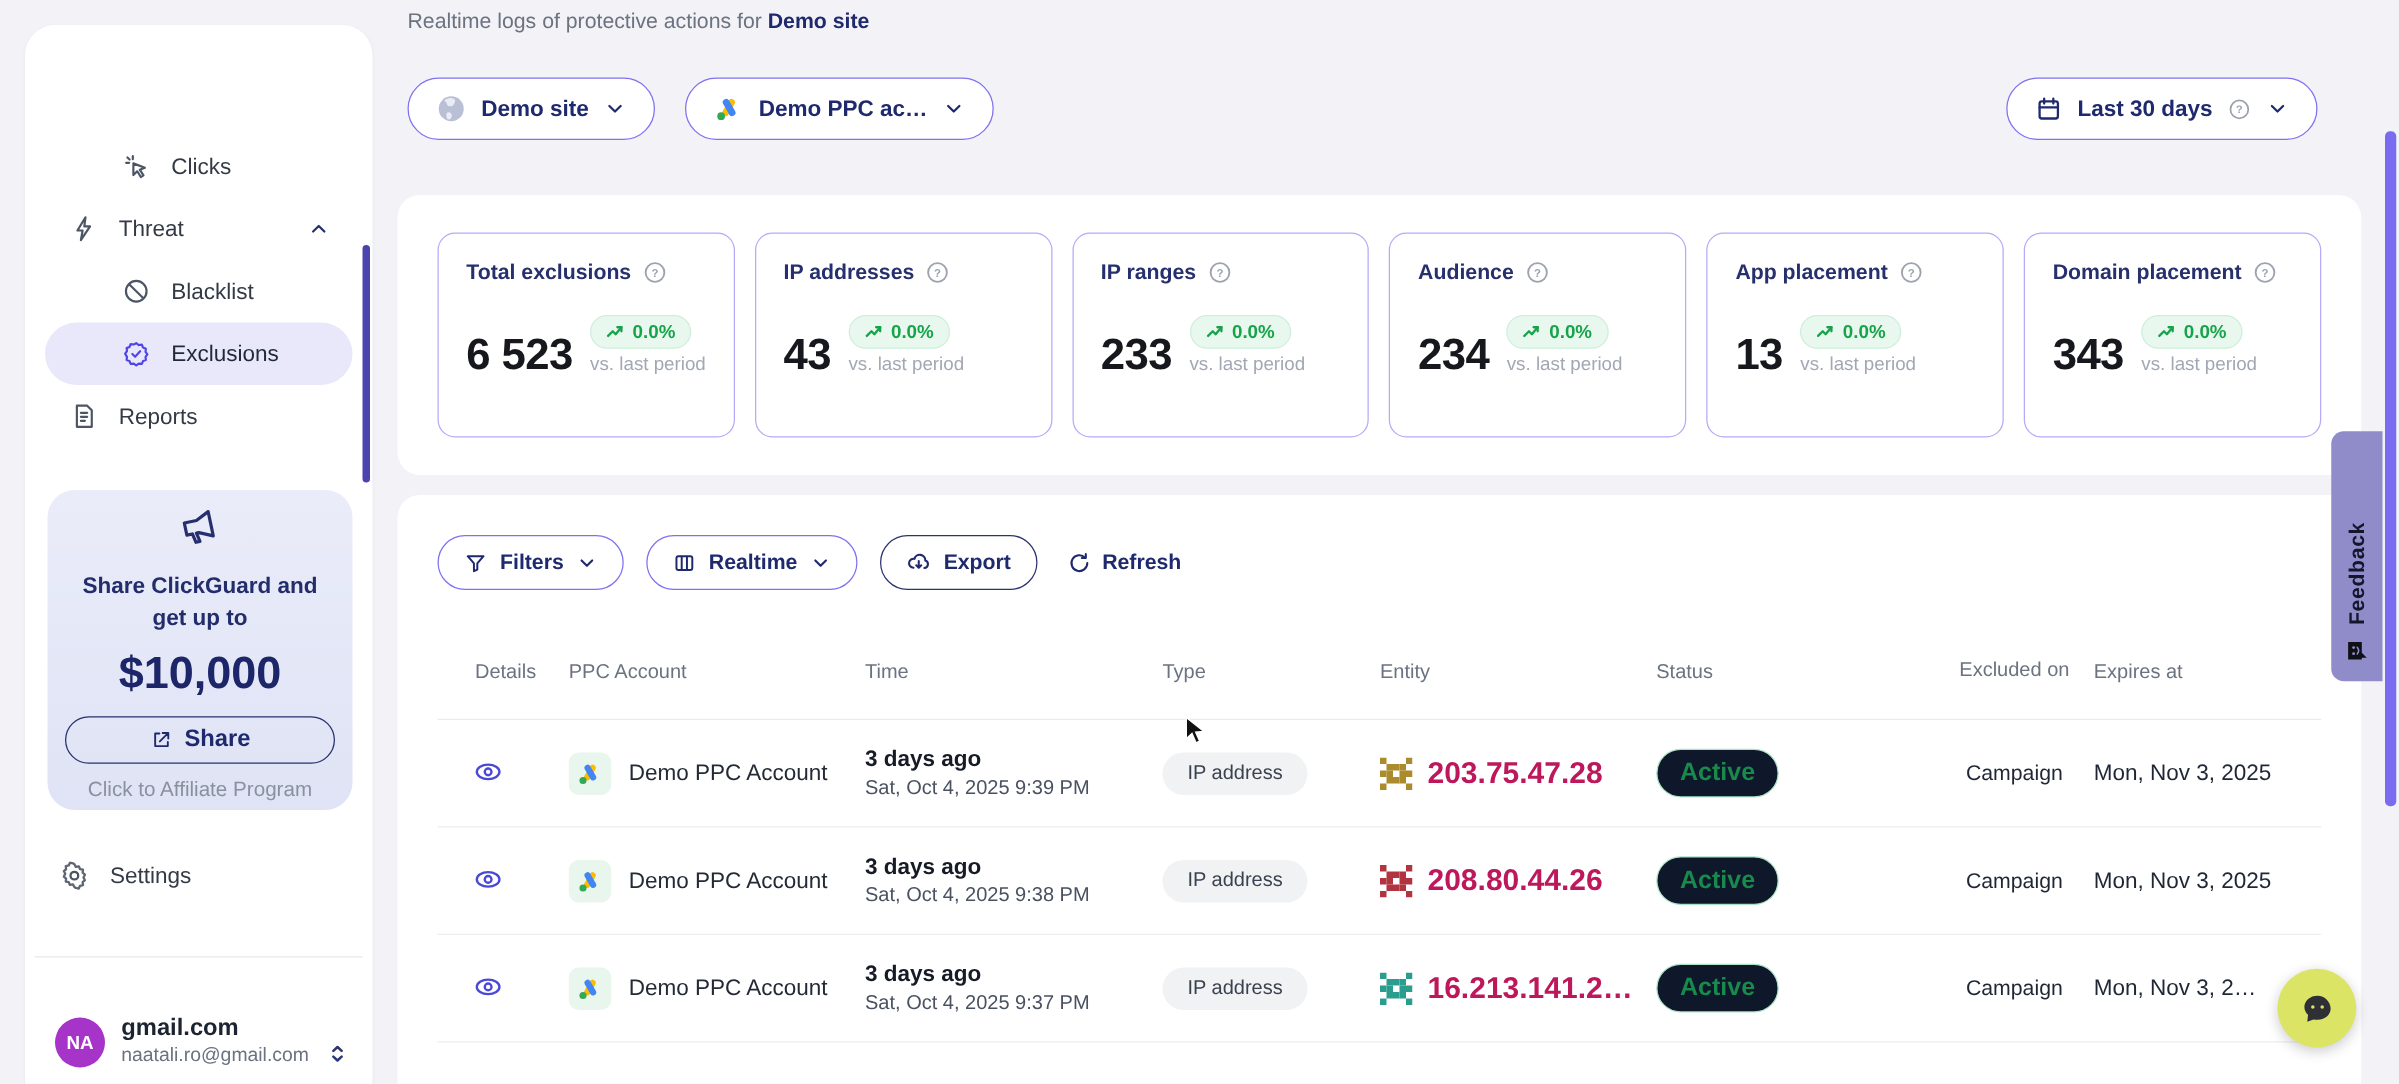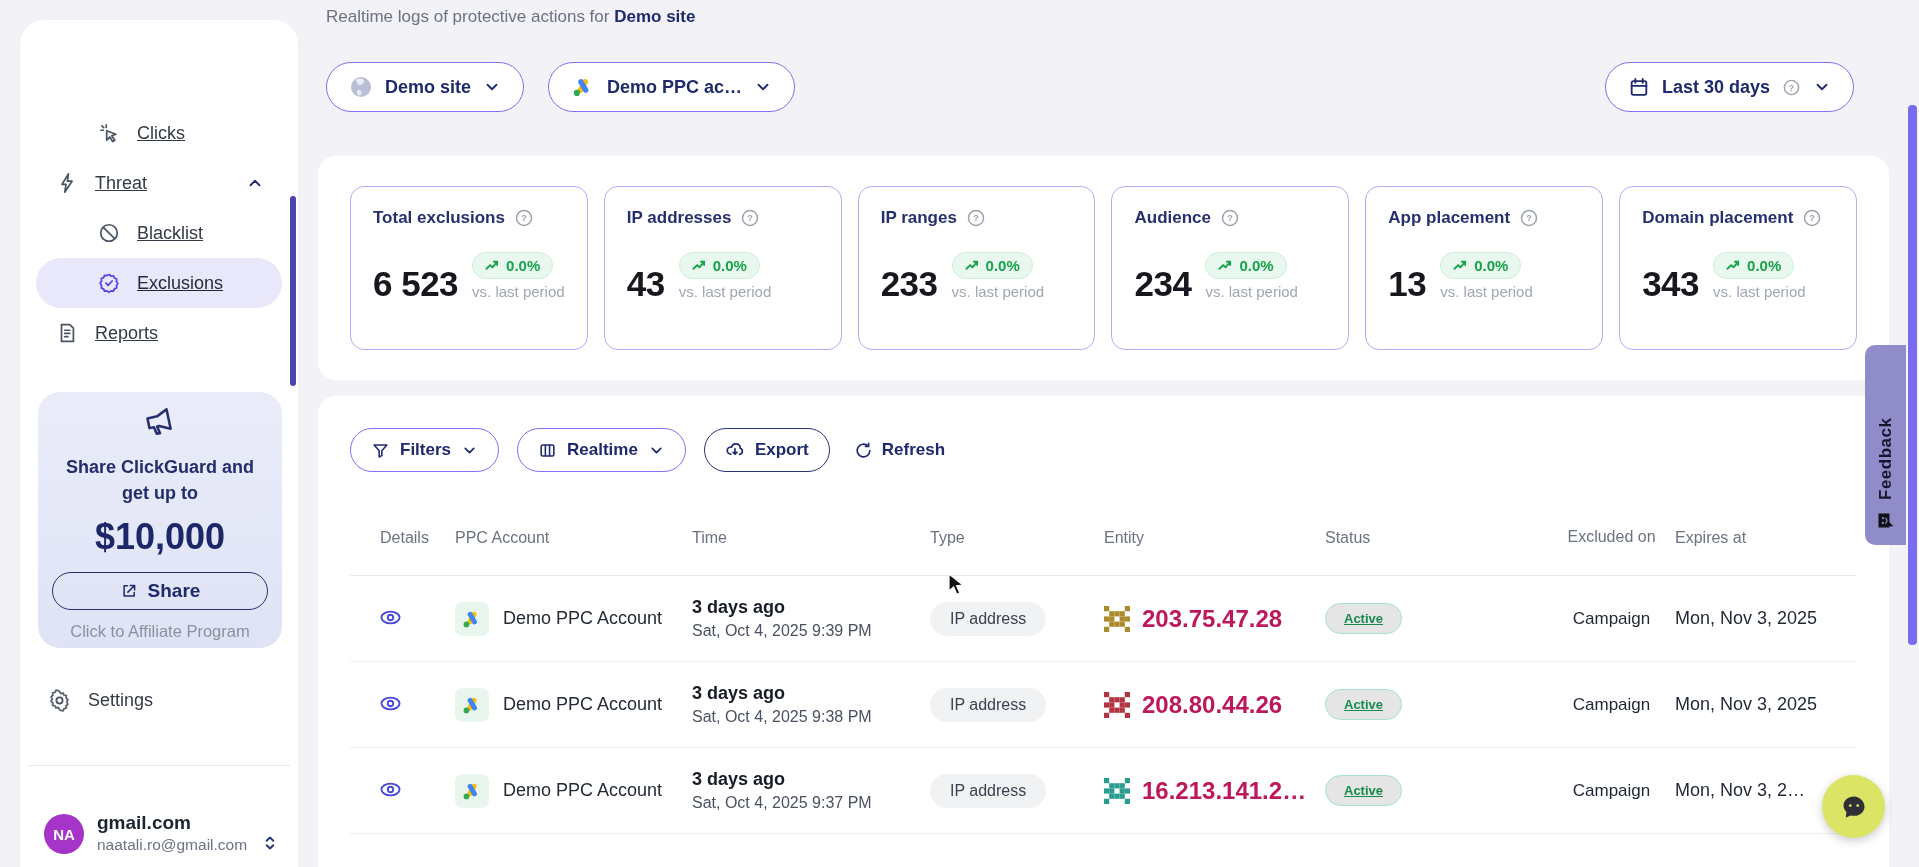--- a/index.html
+++ b/index.html
@@ -20,21 +20,21 @@
     box-shadow:0 1px 3px rgba(25,30,60,.05);
   }
   .sb-header { position:absolute; top:26px; left:30px; right:18px; display:flex; align-items:center; }
   .brand { display:flex; align-items:center; gap:8px; }
   .brand-text { font-size:25px; font-weight:700; color:#1c2668; letter-spacing:-0.6px; }
   .collapse-btn { margin-left:auto; background:none; border:none; color:#9aa1ac; }
 
   .nav { position:absolute; top:88px; left:16px; right:16px; }
   .nav-item {
     height:50px; display:flex; align-items:center; gap:17px;
-    font-size:18px; font-weight:500; color:#333a46; border-radius:999px; cursor:pointer;text-decoration:underline;
+    font-size:18px; font-weight:500; color:#333a46; border-radius:999px; cursor:pointer;
   }
   .nav-item .nav-icon { color:#4b5563; flex:0 0 auto; }
   .nav-item.lvl-top { padding-left:20px; }
   .nav-item.lvl-child { padding-left:62px; }
   .nav-item.active { background:#e9e8fb; color:#1f2937; }
   .nav-item.active .nav-icon { color:#4f46e5; }
   .nav-chevron { margin-left:auto; margin-right:18px; color:#27306e; }
 
   .sb-scroll-thumb { position:absolute; right:2px; top:176px; width:6px; height:190px; background:#4b43ae; border-radius:3px; }
 
@@ -127,21 +127,21 @@
 
   .trow { height:86px; border-bottom:1px solid #edeef2; }
   .c-details { padding-left:26px; }
   .eye-btn { background:none; border:none; color:#4a49d5; padding:2px; }
   .c-account { display:flex; align-items:center; gap:14px; font-size:18px; font-weight:500; color:#242b36; }
   .ads-badge { width:34px; height:34px; border-radius:8px; background:#e8f6ee; display:flex; align-items:center; justify-content:center; flex:0 0 auto; }
   .t1 { font-size:18px; font-weight:700; color:#161b26; }
   .t2 { font-size:16px; color:#4a5160; margin-top:4px; }
   .type-pill { display:inline-block; background:#f1f2f4; color:#3a4250; font-size:16px; padding:8px 20px; border-radius:999px; }
   .c-entity { display:flex; align-items:center; gap:12px; font-size:24px; font-weight:700; color:#be185d; }
-  .status-pill { display:inline-block; background:#e5e5e5; border:1px solid #a9e3c3; color:#178a4c; font-size:13px; font-weight:600; padding:7px 18px; border-radius:999px;text-decoration:underline; }
+  .status-pill { display:inline-block; background:#0f172a; border:1px solid #a9e3c3; color:#178a4c; font-size:20px; font-weight:600; padding:7px 18px; border-radius:999px; }
   .c-excluded { text-align:center; font-size:17px; color:#1f2734; }
   .c-expires { font-size:18px; color:#1f2734; }
 
   
   .page-scrollbar { position:absolute; right:2px; top:105px; width:9px; height:540px; background:#7a6cf0; border-radius:4px; }
   .feedback-tab {
     position:absolute; right:13px; top:345px; width:41px; height:200px;
     background:#8f8cc9; border-radius:10px 0 0 10px;
     display:flex; flex-direction:column; align-items:center; padding:16px 0 14px; cursor:pointer;
   }

